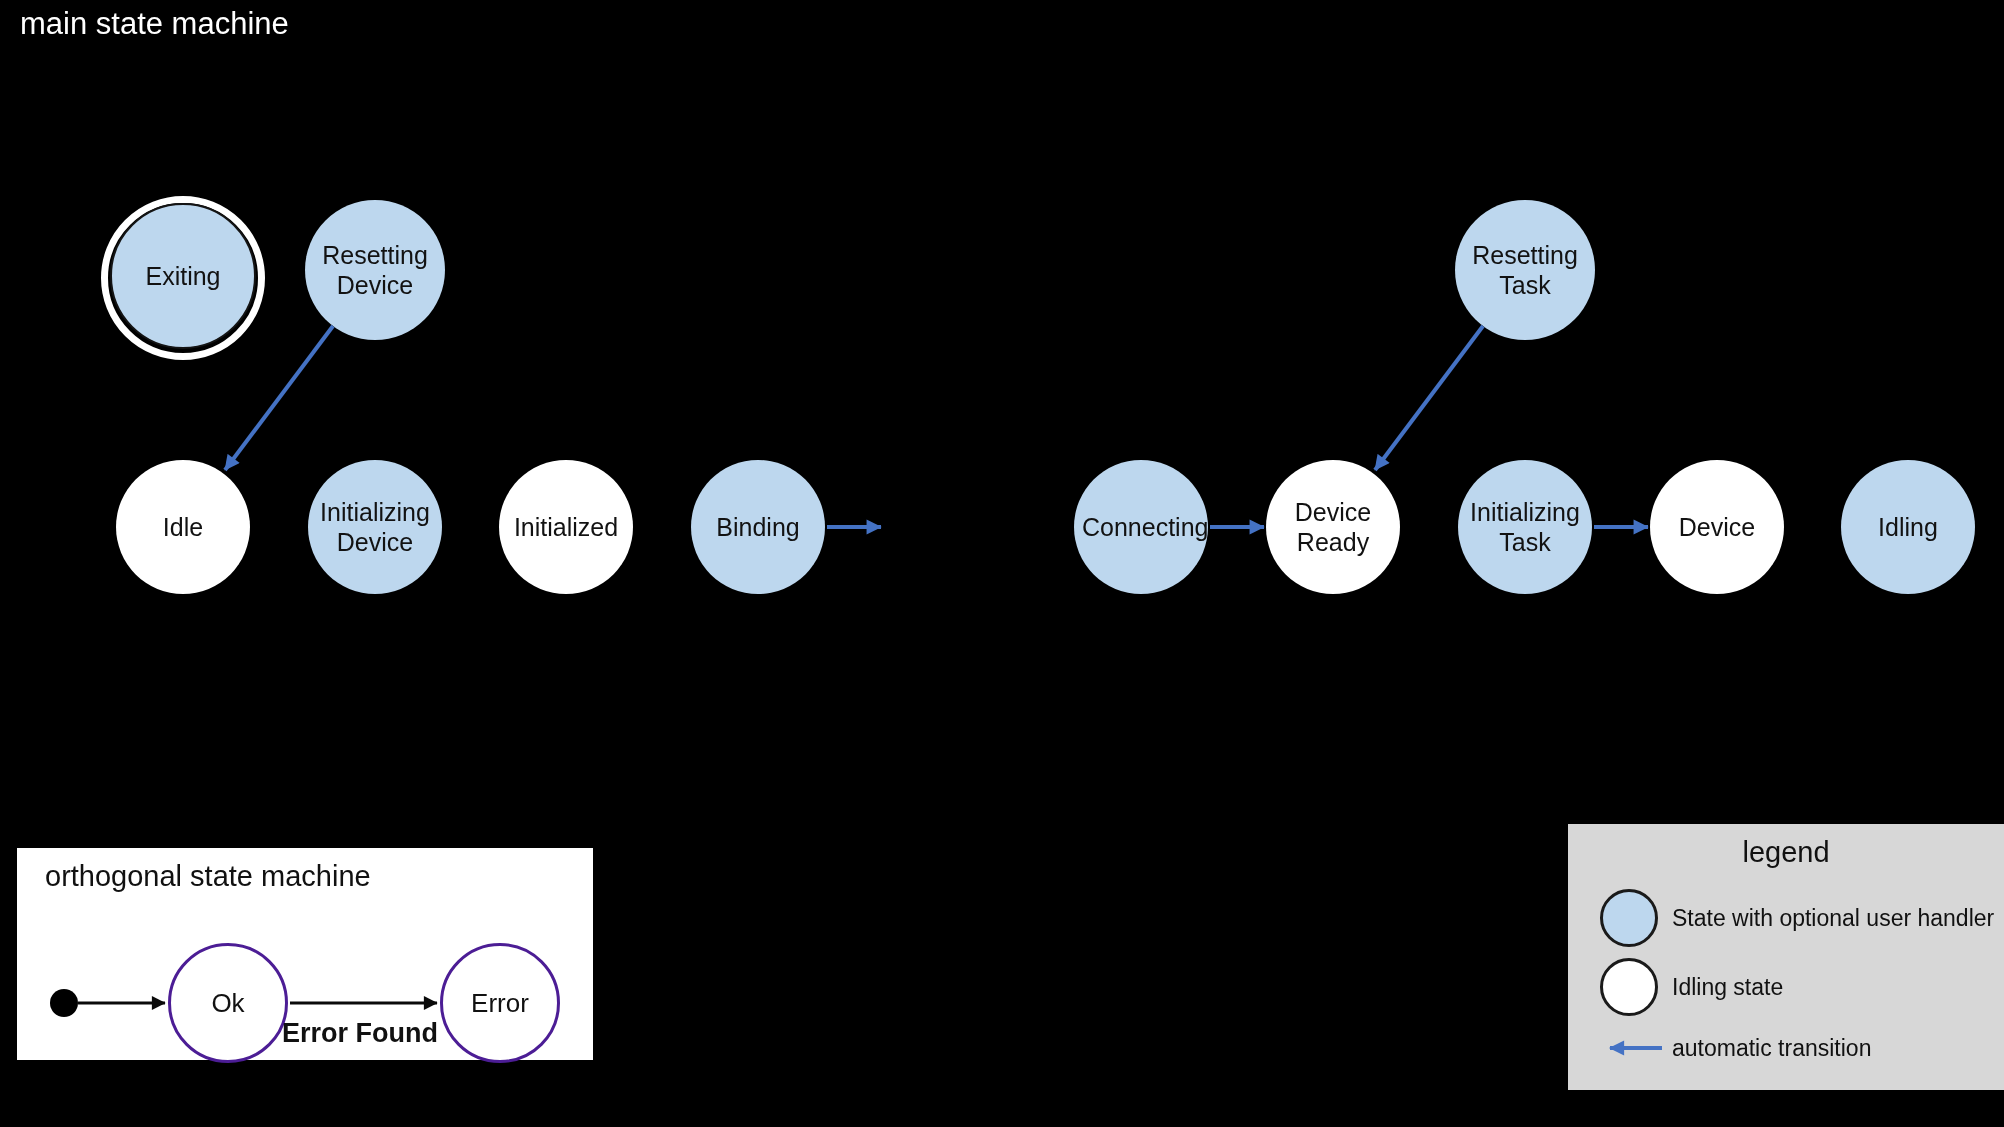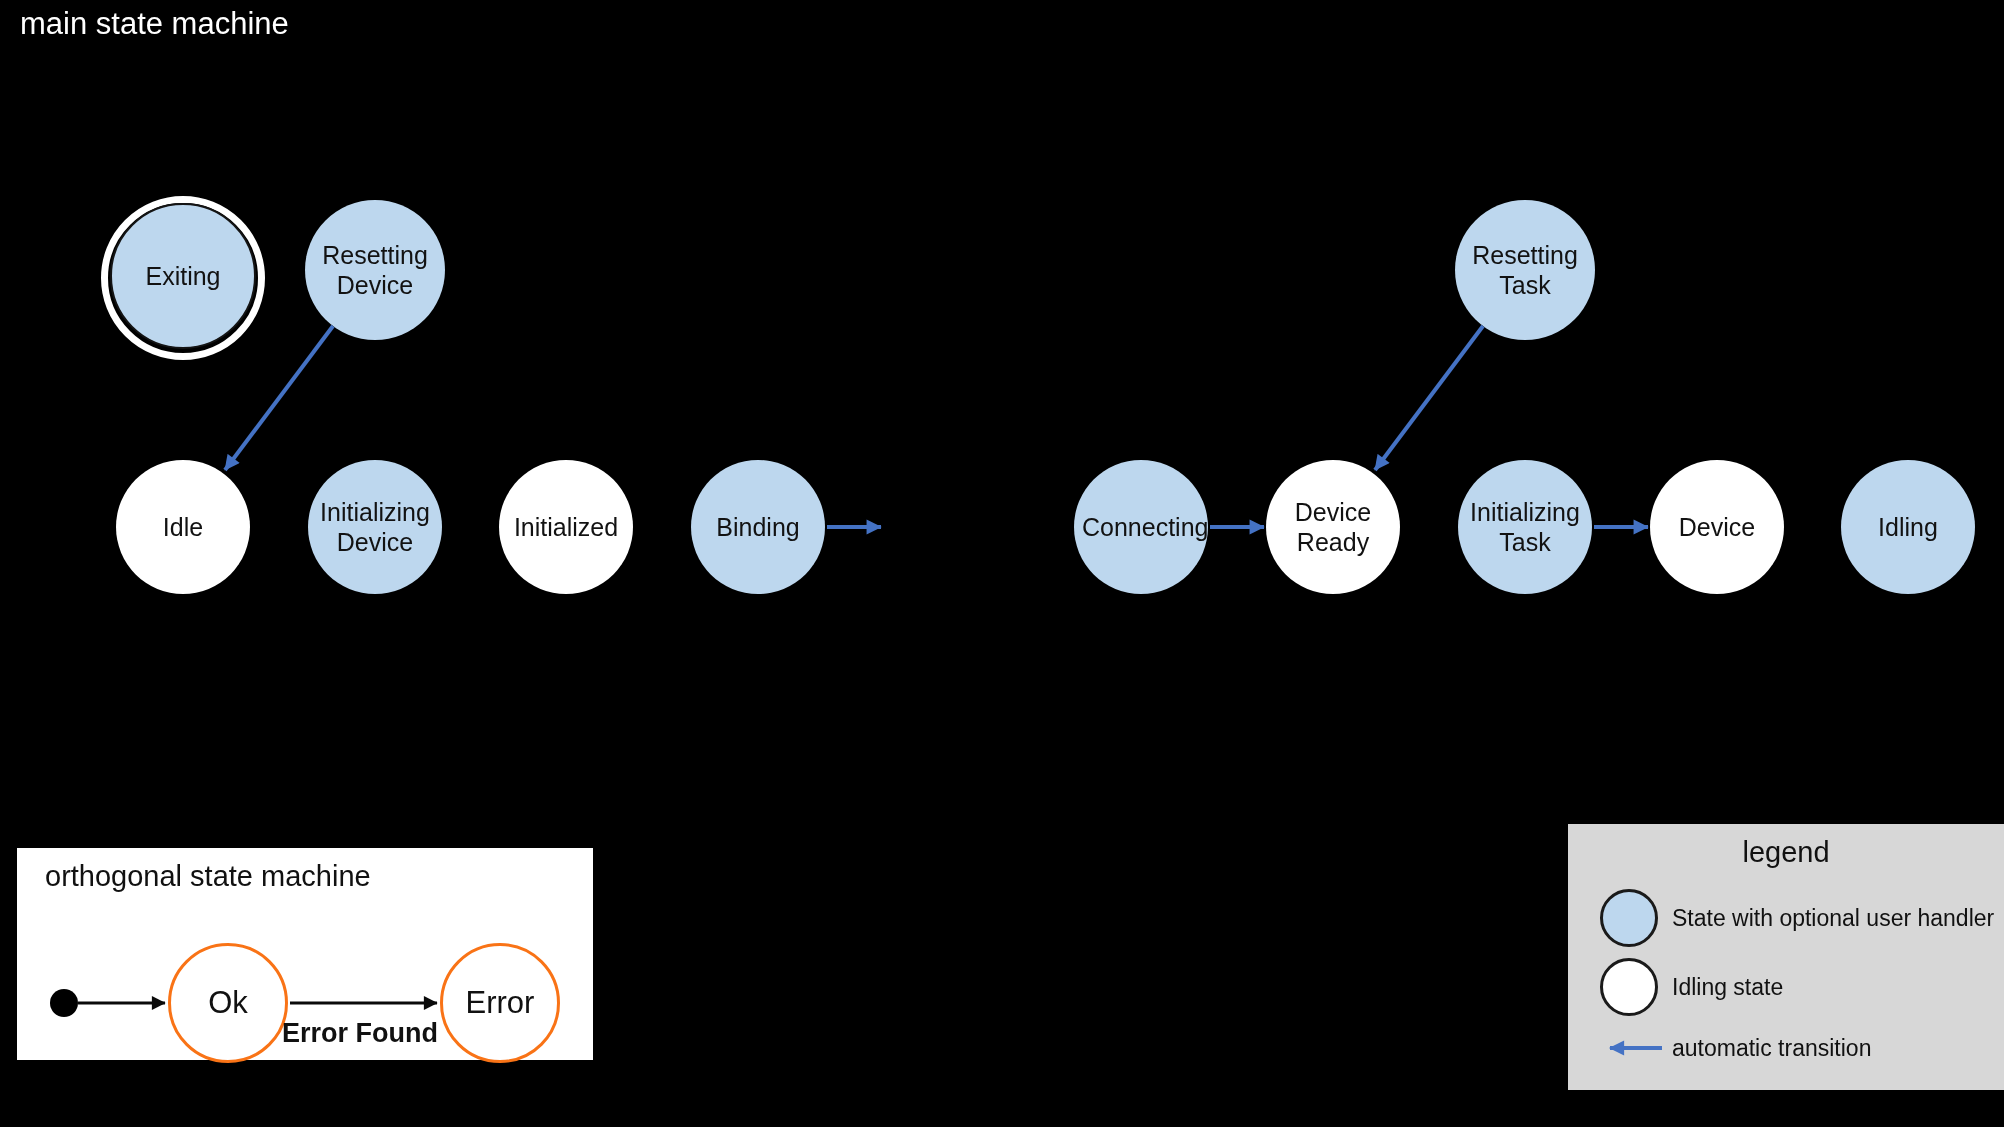--- a/index.html
+++ b/index.html
@@ -82,27 +82,27 @@
     left: 28px;
     top: 12px;
     font-size: 29px;
     color: #111111;
   }
   .ortho-state {
     position: absolute;
     box-sizing: border-box;
     width: 120px;
     height: 120px;
-    border: 3px solid #f97316;
+    border: 3px solid #4c1d95;
     border-radius: 50%;
     background: #ffffff;
     display: flex;
     align-items: center;
     justify-content: center;
-    font-size: 31px;
+    font-size: 26px;
     color: #111111;
   }
   .initial-dot {
     position: absolute;
     left: 33px;
     top: 141px;
     width: 28px;
     height: 28px;
     border-radius: 50%;
     background: #000000;

